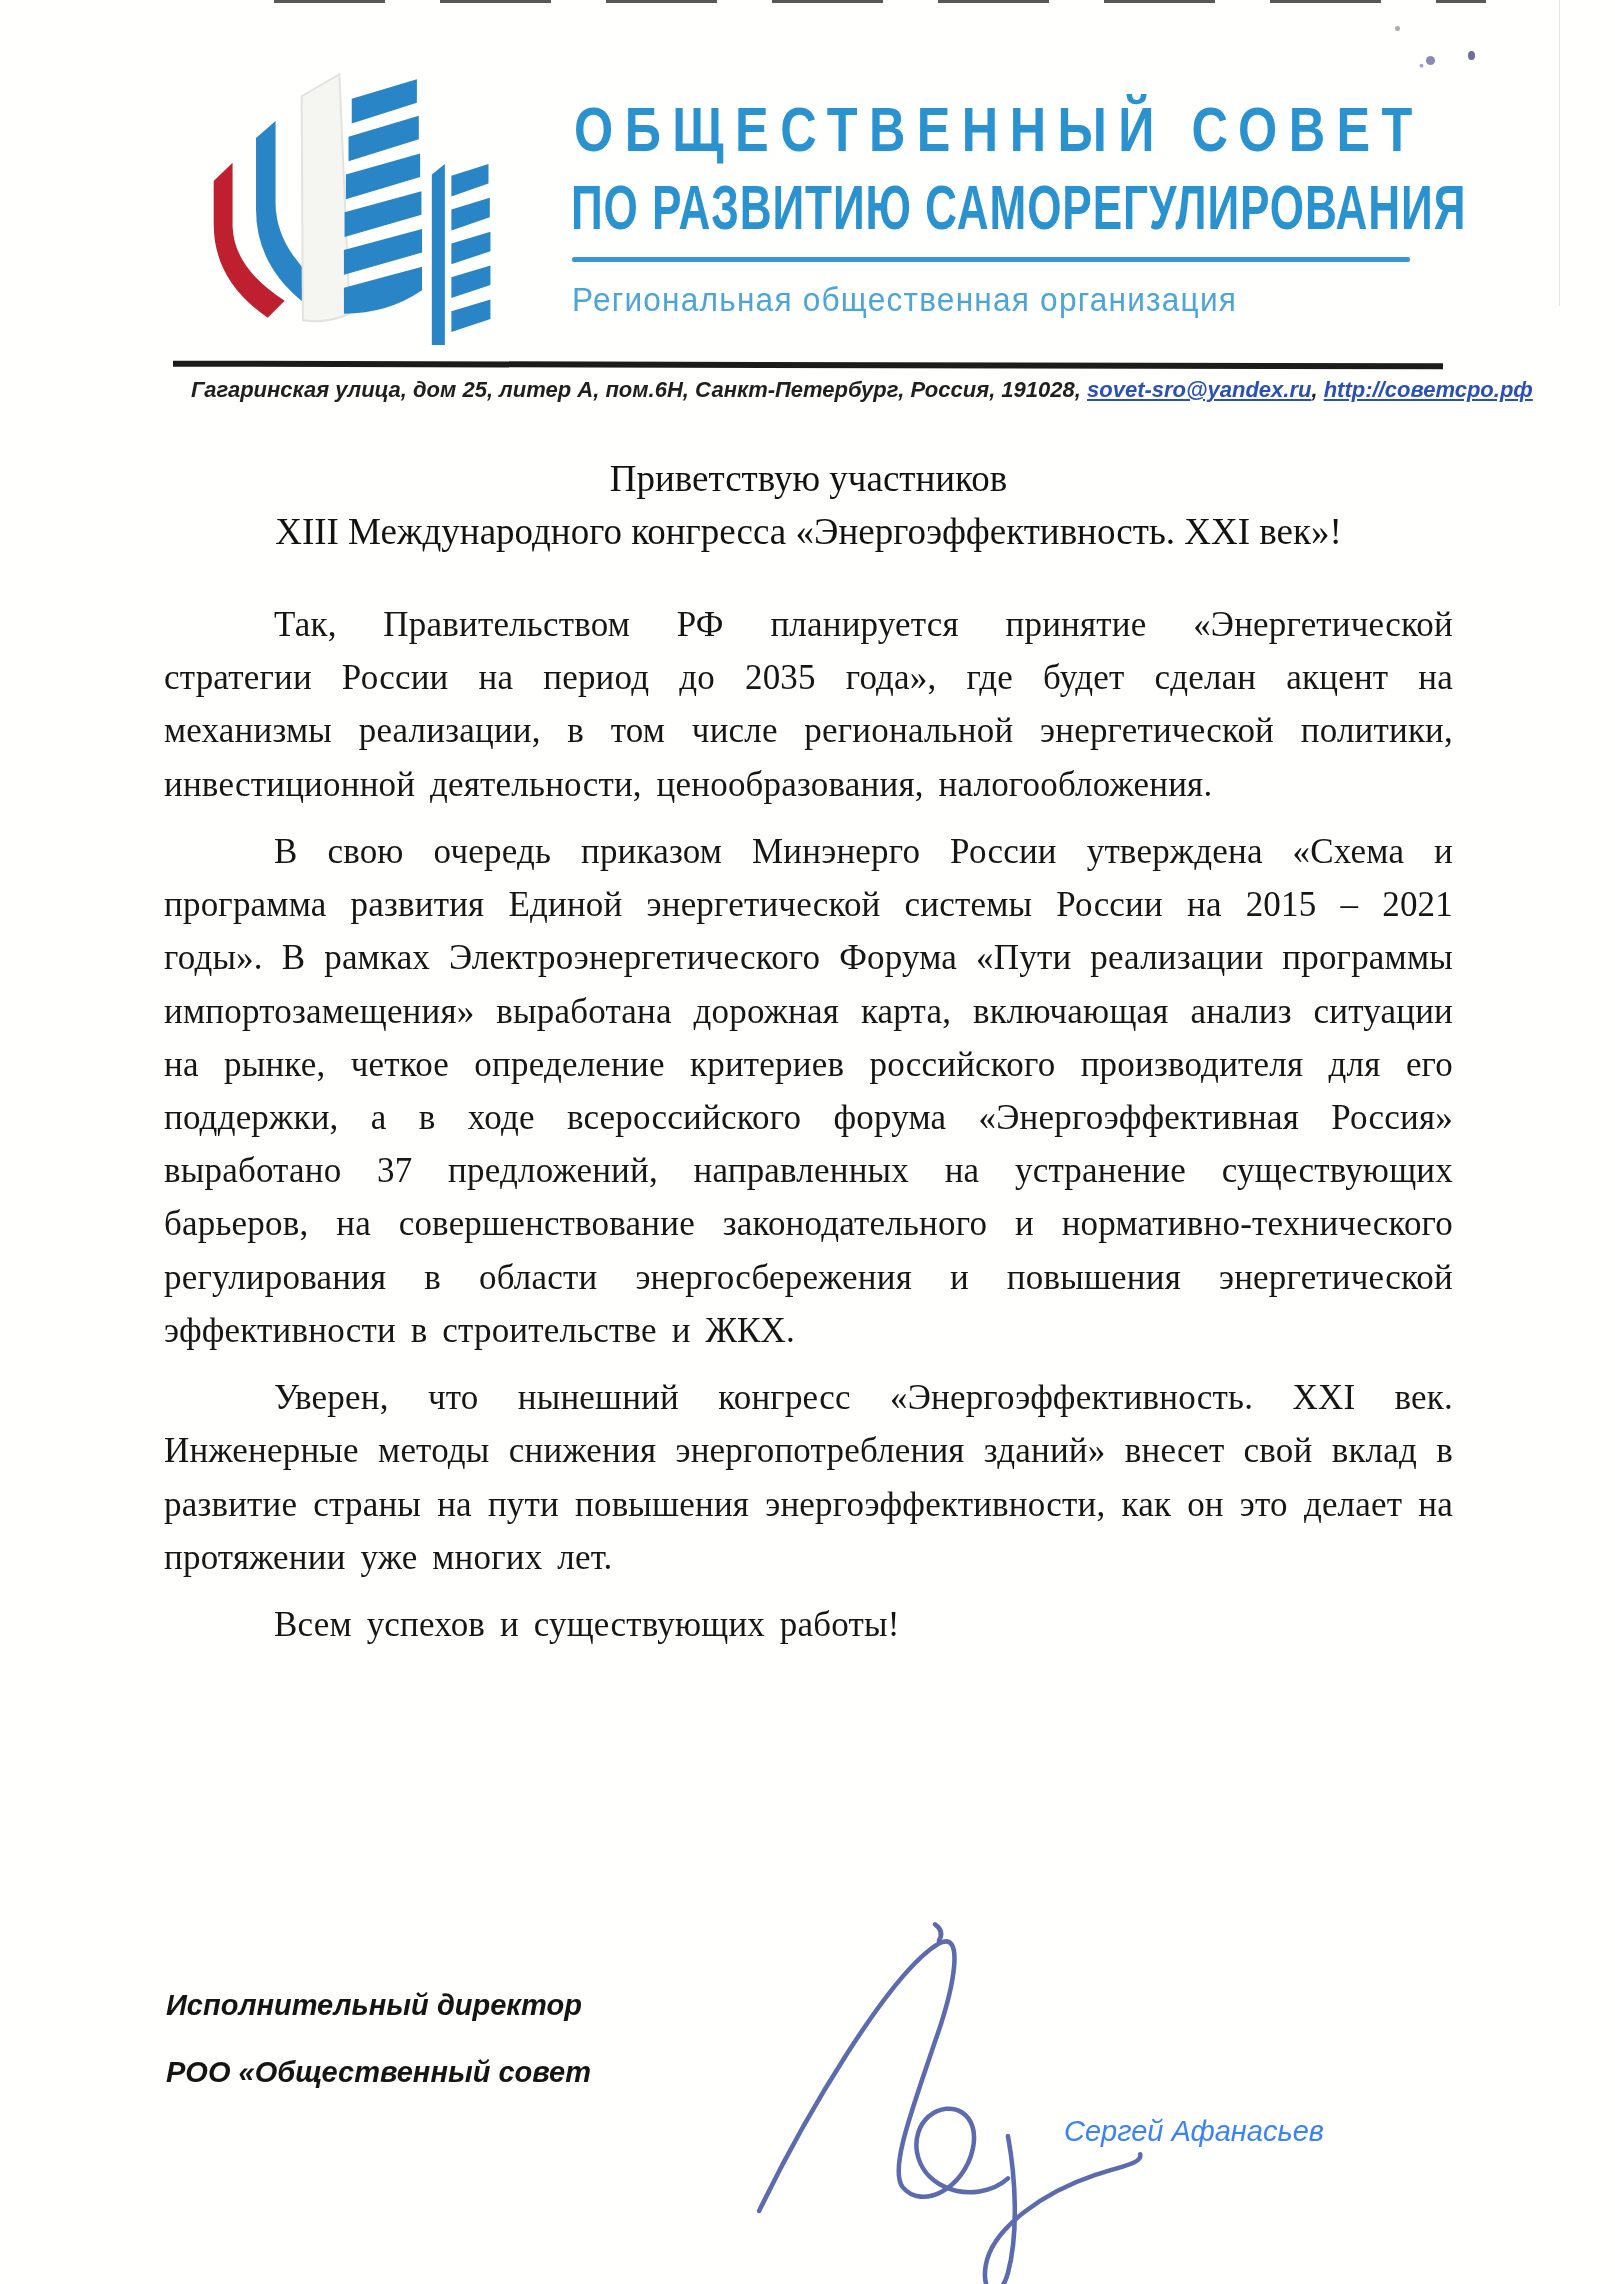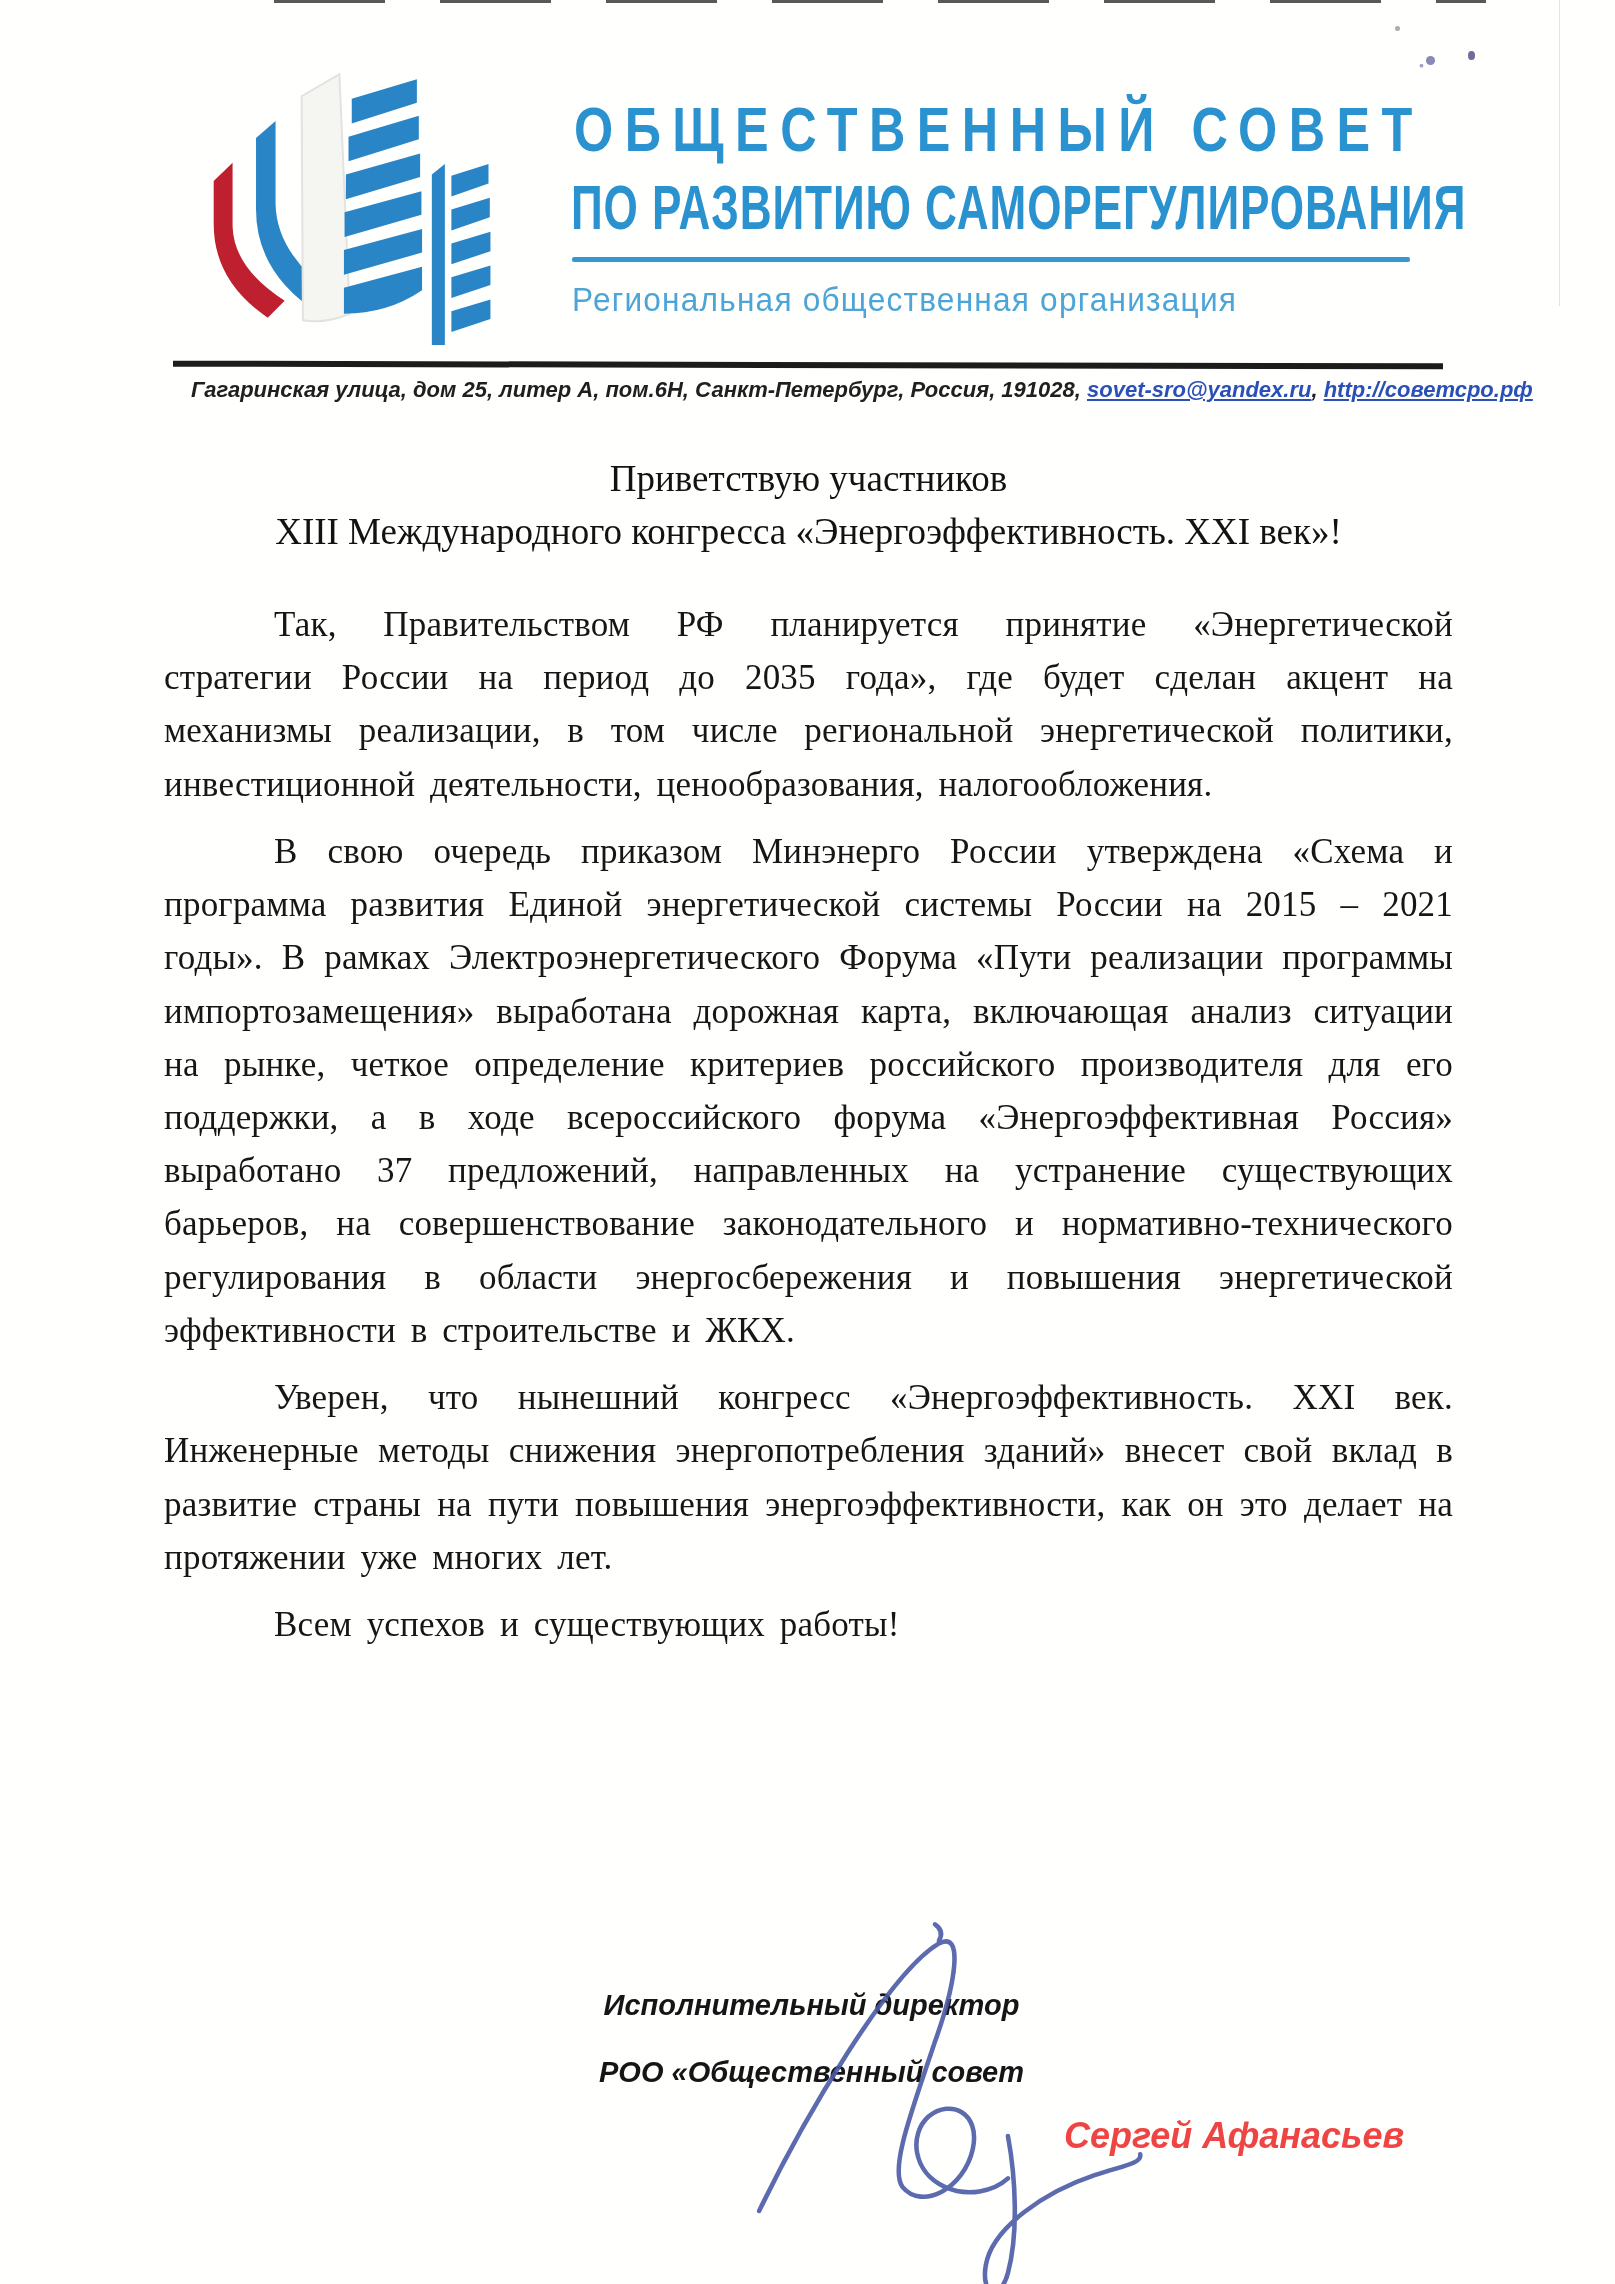--- a/index.html
+++ b/index.html
@@ -78,27 +78,27 @@
     text-align:justify; text-indent:110px;
     word-spacing:5.9px; letter-spacing:0.2px; color:#161616;
   }
   .para.last { text-align:left; }
 
   
   .sig-block { position:absolute; left:166px; top:1972px; width:1291px; height:287px; }
   .sig-pos {
     font-family:"Liberation Sans", sans-serif;
     font-style:italic; font-weight:bold; font-size:29px; line-height:2.32;
-    color:#151515; white-space:nowrap;text-align:center;
+    color:#151515; white-space:nowrap;
   }
   .sig-name {
     position:absolute; left:898px; top:143px;
     font-family:"Liberation Sans", sans-serif;
-    font-style:italic; font-weight:bold; font-size:36px;
-    color:#ef4444; white-space:nowrap;
+    font-style:italic; font-weight:normal; font-size:29px;
+    color:#3b82f6; white-space:nowrap;
   }
   .signature { position:absolute; left:541px; top:-51px; width:456px; height:391px; }
 </style>
 </head>
 <body>
 
 <div class="page">
 
   <div class="scan-top"></div>
   <div class="scan-right"></div>

